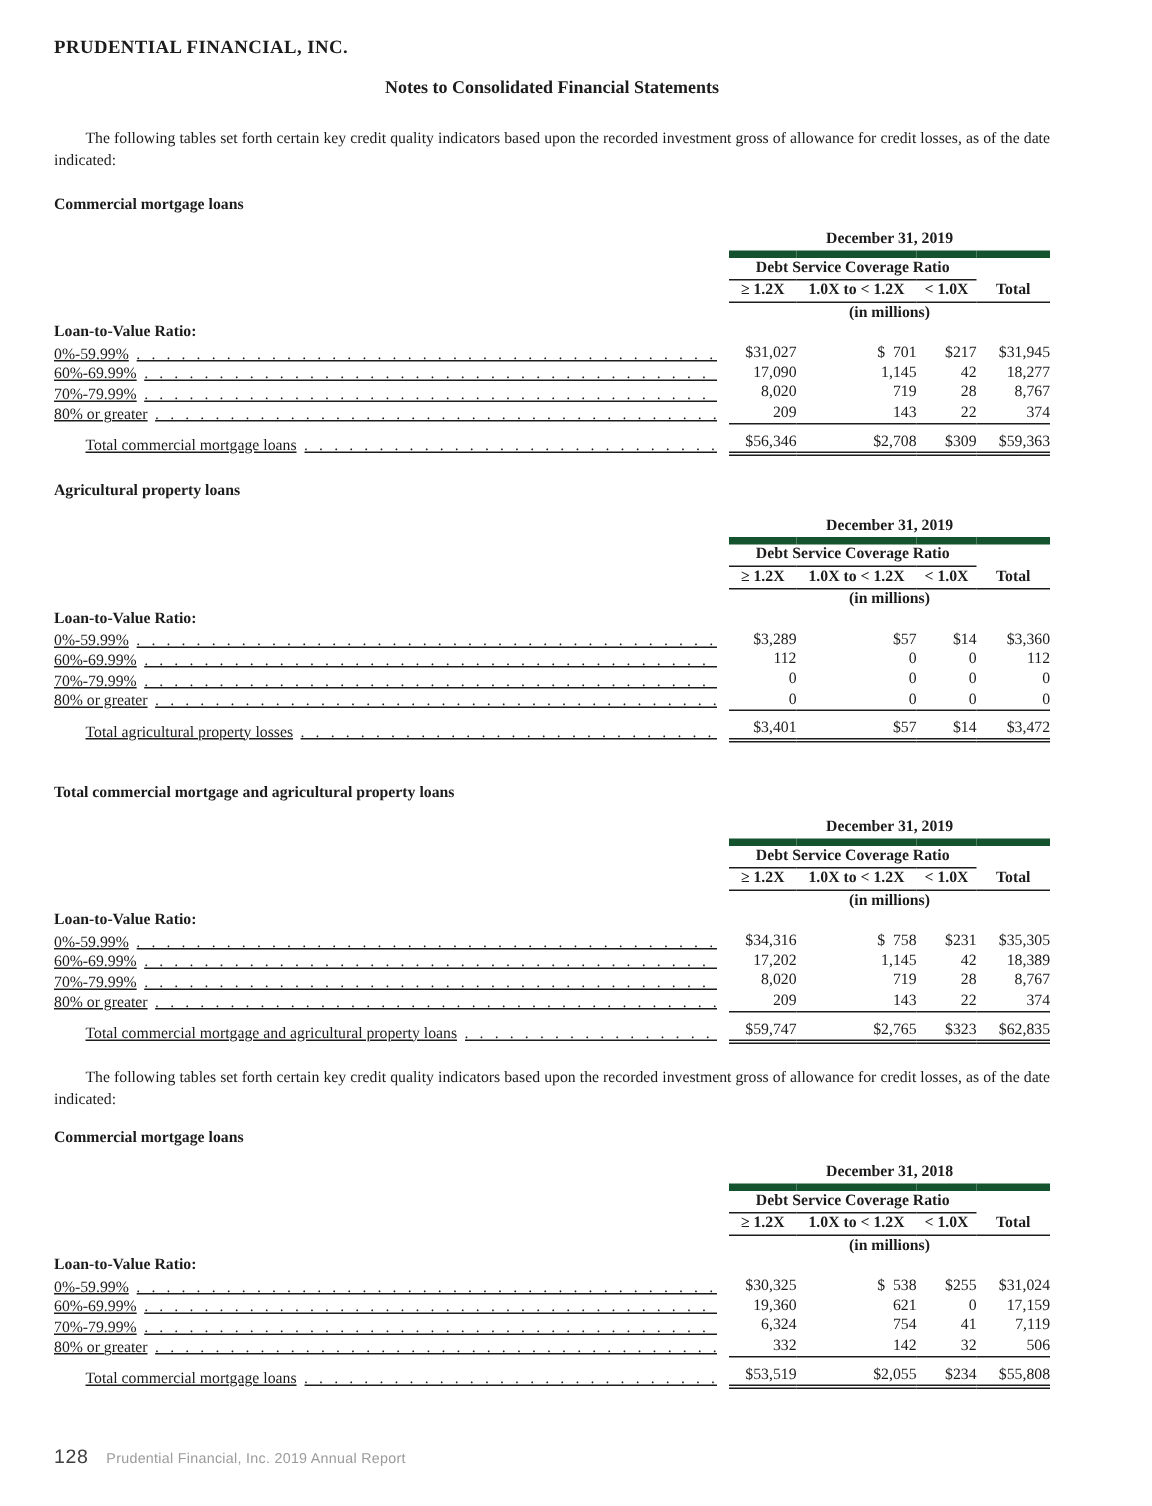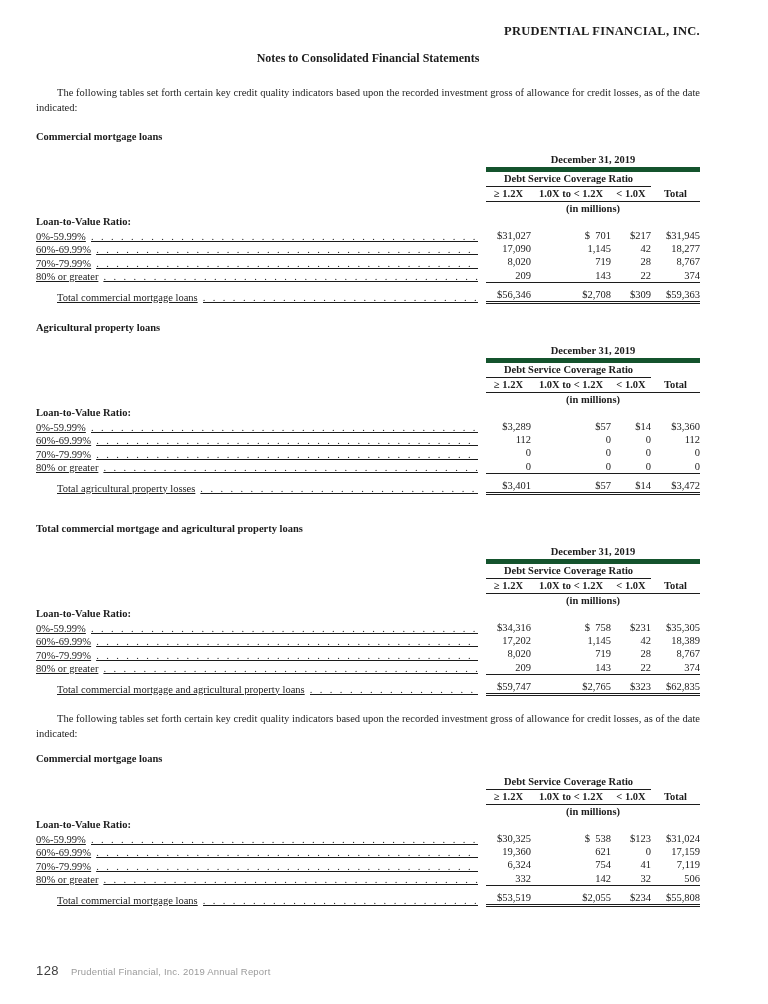--- a/index.html
+++ b/index.html
@@ -6,21 +6,21 @@
   html, body { margin: 0; padding: 0; }
   body {
     width: 768px; height: 1004px;
     background: #ffffff;
     position: relative; overflow: hidden;
     font-family: "Liberation Serif", "DejaVu Serif", serif;
     color: #1c1c1c;
   }
   .doc { padding: 24px 68px 0 36px; }
 
-  .title    { font-size: 12.5px; font-weight: bold; text-align: right; margin: 0 0 12px 0; letter-spacing: 0.3px; }
+  .title    { font-size: 12.5px; font-weight: bold; text-align: left; margin: 0 0 12px 0; letter-spacing: 0.3px; }
   .subtitle { font-size: 12px;   font-weight: bold; text-align: center; margin: 0 0 20px 0; }
 
   .intro { font-size: 10.5px; line-height: 14.5px; text-align: justify; text-indent: 21px; margin: 0; }
 
   .section-title { font-size: 10.5px; font-weight: bold; margin: 16px 0 0 0; }
   .mt18 { margin-top: 18px; }
   .mt28 { margin-top: 28px; }
   .mt16 { margin-top: 16px; }
   .mt12 { margin-top: 12px; }
 
@@ -356,20 +356,24 @@
   <h3 class="section-title mt12">Commercial mortgage loans</h3>
   <table class="fin">
     <colgroup>
         <col style="width:450px">
         <col style="width:45px">
         <col style="width:80px">
         <col style="width:40px">
         <col style="width:49px">
       </colgroup>
     <tbody>
+        <tr>
+      <td></td>
+      <td colspan="4" class="dateh">December 31, 2018</td>
+    </tr>
     <tr>
       <td></td>
       <td colspan="3" class="grouph">Debt Service Coverage Ratio</td>
       <td></td>
     </tr>
     <tr>
       <td></td>
       <td class="colh">≥ 1.2X</td>
       <td class="colh">1.0X to &lt; 1.2X</td>
       <td class="colh">&lt; 1.0X</td>
@@ -384,21 +388,21 @@
     </tr>
     <tr>
       <td>
             <div class="lr">
               <span class="lt">0%-59.99%</span>
               <span class="dots"></span>
             </div>
           </td>
       <td class="num">$30,325</td>
       <td class="num pr">$&nbsp;&nbsp;538</td>
-      <td class="num">$123</td>
+      <td class="num">$255</td>
       <td class="num">$31,024</td>
     </tr>
     <tr>
       <td>
             <div class="lr">
               <span class="lt">60%-69.99%</span>
               <span class="dots"></span>
             </div>
           </td>
       <td class="num">19,360</td>

